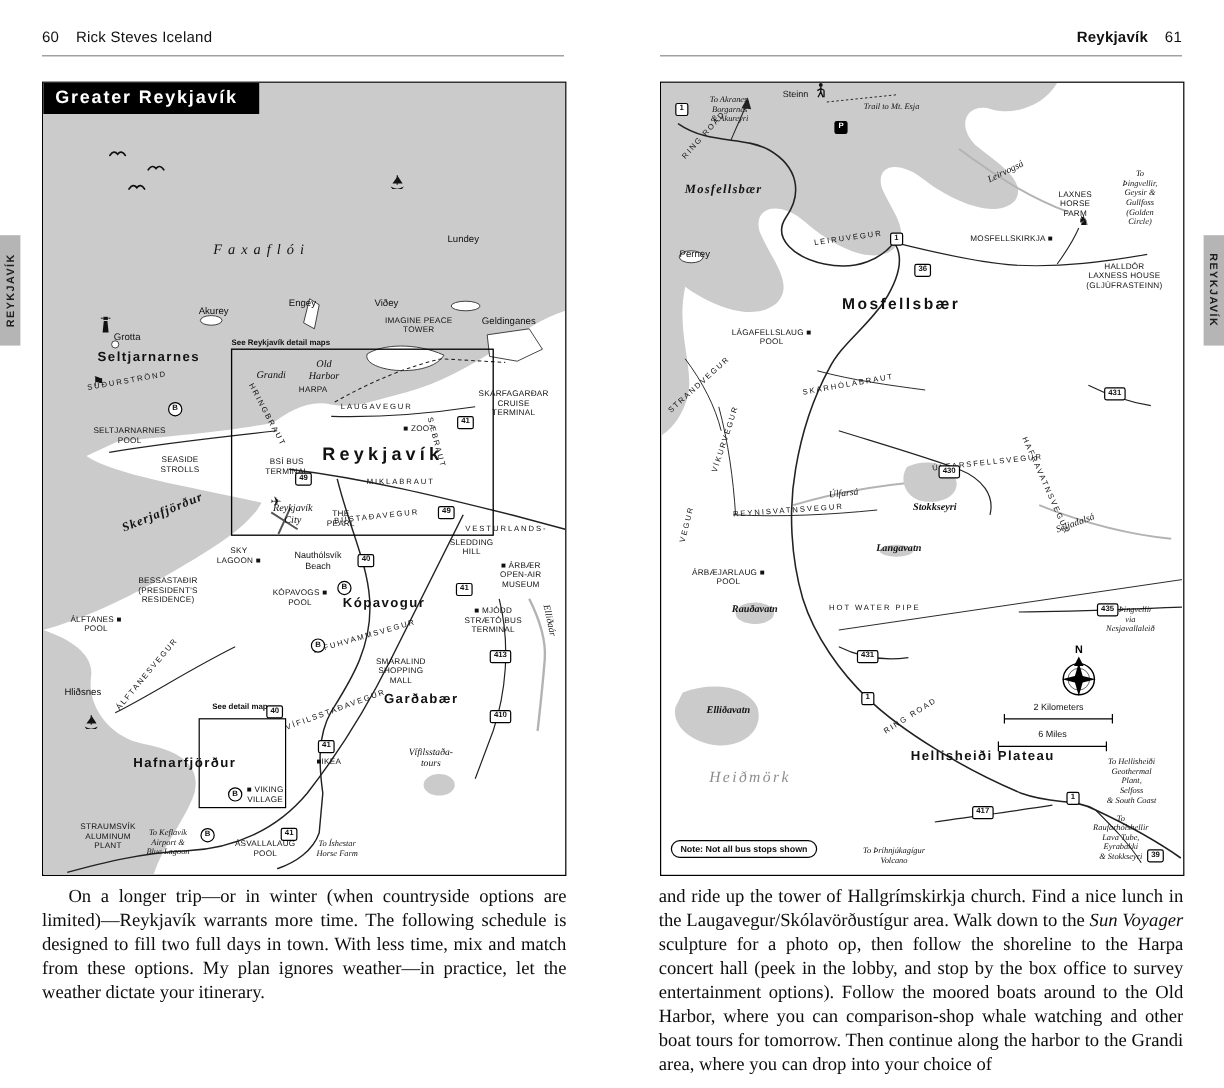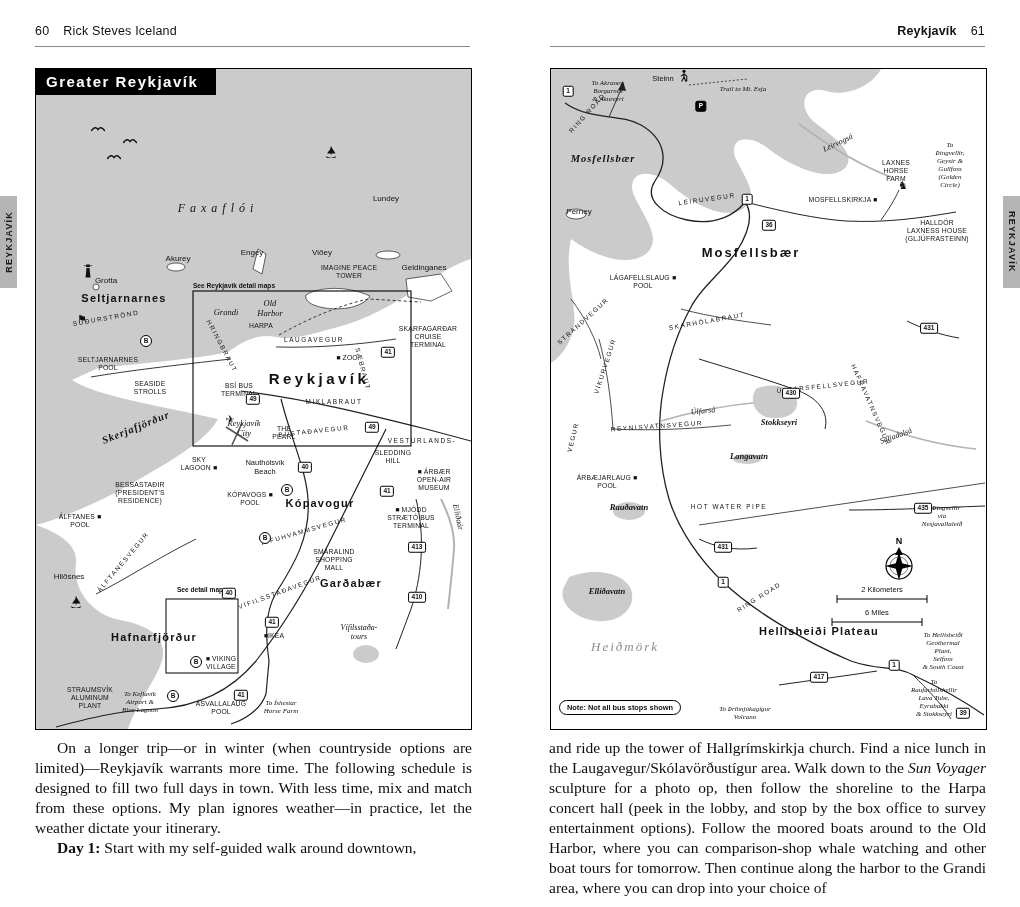--- a/index.html
+++ b/index.html
@@ -374,19 +374,18 @@
             <circle cx="5.5" cy="1.8" r="1.6" fill="#111"></circle>
             <path d="M5.5 3.5 V7.5 M5.5 4.8 L2.6 6.5 M5.5 4.8 L8.2 6.2 M8.2 6.2 V12 M5.5 7.5 L3.2 12 M5.5 7.5 L7.4 12" stroke="#111" stroke-width="1.1" fill="none"></path>
           </svg></span>
         <span class="map-icon" style="left: 352px; top: 116px; transform: translate(-50%, -50%);">♞</span>
       </div>
     <div class="note-box">Note: Not all bus stops shown</div>
   </div>
 
   <div class="body-text" id="left-body">
       <p class="indent"><span>On a longer trip—or in winter (when countryside options are limited)—Reykjavík warrants more time. The following schedule is designed to fill two full days in town. With less time, mix and match from these options. My plan ignores weather—in practice, let the weather dictate your itinerary.</span></p>
-      <p class="indent"><span style="font-weight: bold;">Day 1: </span><span>Start with my self-guided walk around downtown,</span></p>
     </div>
   <div class="body-text" id="right-body">
       <p><span>and ride up the tower of Hallgrímskirkja church. Find a nice lunch in the Laugavegur/Skólavörðustígur area. Walk down to the </span><span style="font-style: italic;">Sun Voyager</span><span> sculpture for a photo op, then follow the shoreline to the Harpa concert hall (peek in the lobby, and stop by the box office to survey entertainment options). Follow the moored boats around to the Old Harbor, where you can comparison-shop whale watching and other boat tours for tomorrow. Then continue along the harbor to the Grandi area, where you can drop into your choice of</span></p>
     </div>
 
 </div>
 
 </body></html>

